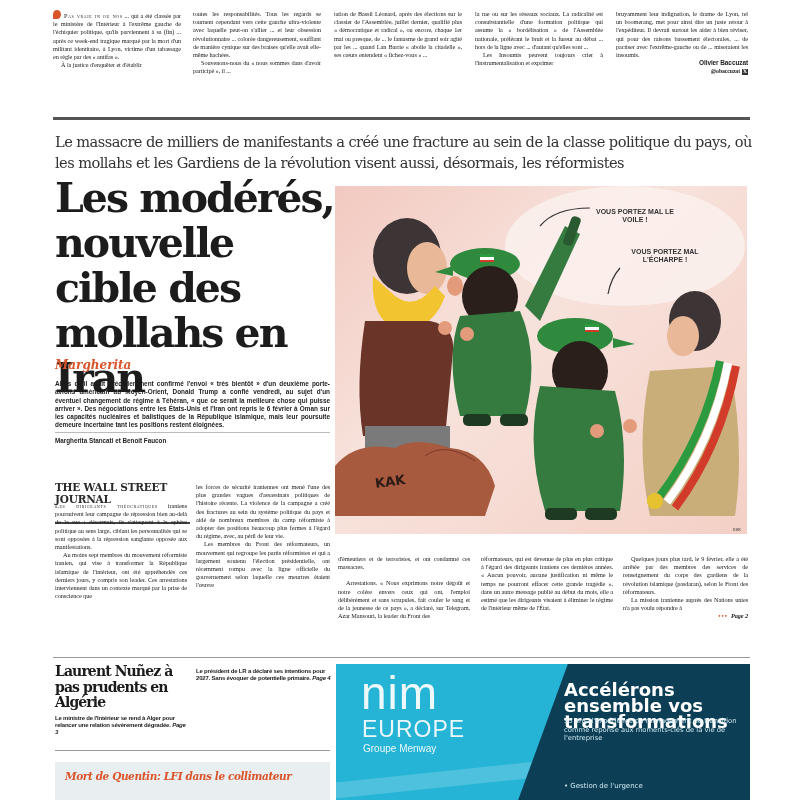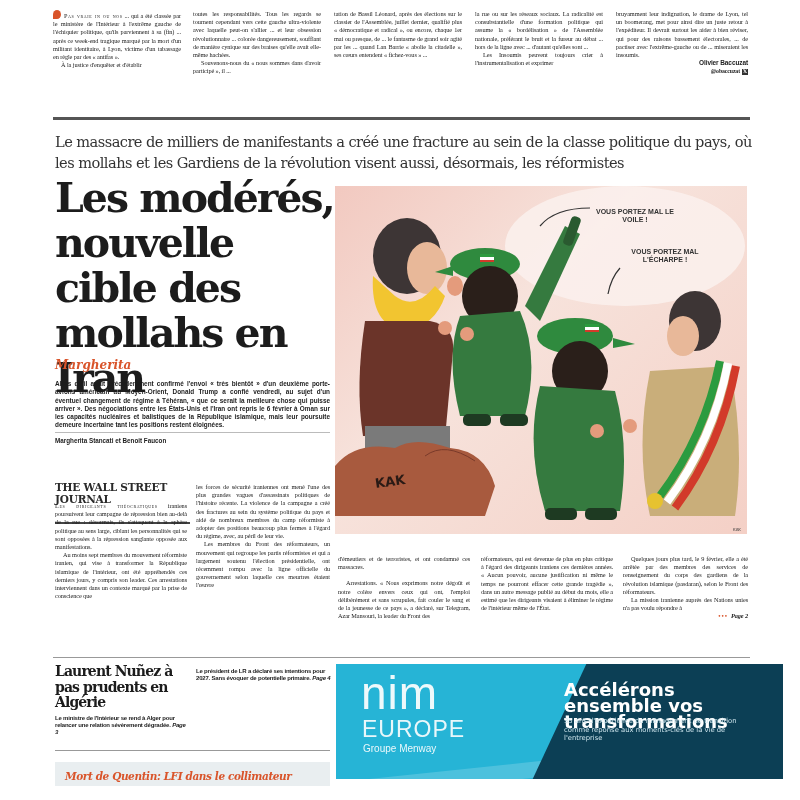--- a/index.html
+++ b/index.html
@@ -45,25 +45,25 @@
   .bubble-text { position: absolute; font-family: "Liberation Sans", sans-serif; font-size: 7px; font-weight: bold; color: #333; text-align: center; line-height: 8px; }
   .credit { position: absolute; font-family: "DejaVu Sans", sans-serif; font-size: 4px; color: #333; }
 
   
   #bottom-rule { position: absolute; left: 53px; top: 657px; width: 697px; height: 1px; background: #999; }
   .brief { position: absolute; top: 664px; width: 135px; }
   .brief h3 { margin: 0; font-family: "DejaVu Serif", serif; font-weight: bold; font-size: 14px; line-height: 15.5px; letter-spacing: -0.9px; color: #1c1c1c; }
   .brief .blurb { margin-top: 4px; font-family: "Liberation Sans", sans-serif; font-size: 6px; line-height: 7.2px; color: #1c1c1c; font-weight: bold; letter-spacing: -0.2px; }
   .brief .blurb i { font-weight: bold; }
   #brief-rule { position: absolute; left: 55px; top: 750px; width: 275px; height: 1px; background: #999; }
-  #teaser { position: absolute; left: 55px; top: 762px; width: 275px; height: 24px; background: #e9eef0; }
+  #teaser { position: absolute; left: 55px; top: 762px; width: 275px; height: 38px; background: #e9eef0; }
   #teaser-title { position: absolute; left: 10px; top: 8px; font-family: "DejaVu Serif", serif; font-style: italic; font-weight: bold; font-size: 10.5px; color: #d9542a; letter-spacing: -0.4px; }
 
   
-  #ad { position: absolute; left: 336px; top: 664px; width: 414px; height: 115px; background: #26b4d6; overflow: hidden; padding-left: 33px; }
+  #ad { position: absolute; left: 336px; top: 664px; width: 414px; height: 136px; background: #26b4d6; overflow: hidden; }
   #ad .dark { position: absolute; left: 0; top: 0; width: 100%; height: 100%; background: #0c3f55; clip-path: polygon(56% 0, 100% 0, 100% 100%, 44% 100%); }
   #ad .stripe { position: absolute; left: -20px; top: 108px; width: 240px; height: 16px; background: rgba(255,255,255,0.18); transform: rotate(-6deg); }
   #ad-logo { position: absolute; left: 25px; top: 6px; font-family: "Liberation Sans", sans-serif; font-size: 46px; font-weight: normal; color: #ffffff; letter-spacing: 1px; line-height: 46px; opacity: 0.92; }
   #ad-europe { position: absolute; left: 26px; top: 52px; font-family: "Liberation Sans", sans-serif; font-size: 23px; color: #fff; letter-spacing: 1px; opacity: 0.9; }
   #ad-group { position: absolute; left: 27px; top: 79px; font-family: "Liberation Sans", sans-serif; font-size: 10px; color: #fff; opacity: 0.9; }
   #ad-headline { position: absolute; left: 228px; top: 18px; width: 180px; font-family: "DejaVu Sans", sans-serif; font-size: 18px; font-weight: bold; line-height: 16px; color: #ffffff; }
   #ad-sub { position: absolute; left: 228px; top: 53px; width: 180px; font-family: "DejaVu Sans", sans-serif; font-size: 6.8px; line-height: 8.5px; color: #cfe6ee; }
   #ad-bullet { position: absolute; left: 228px; top: 118px; font-family: "DejaVu Sans", sans-serif; font-size: 7px; color: #cfe6ee; }
 </style>
 </head>

